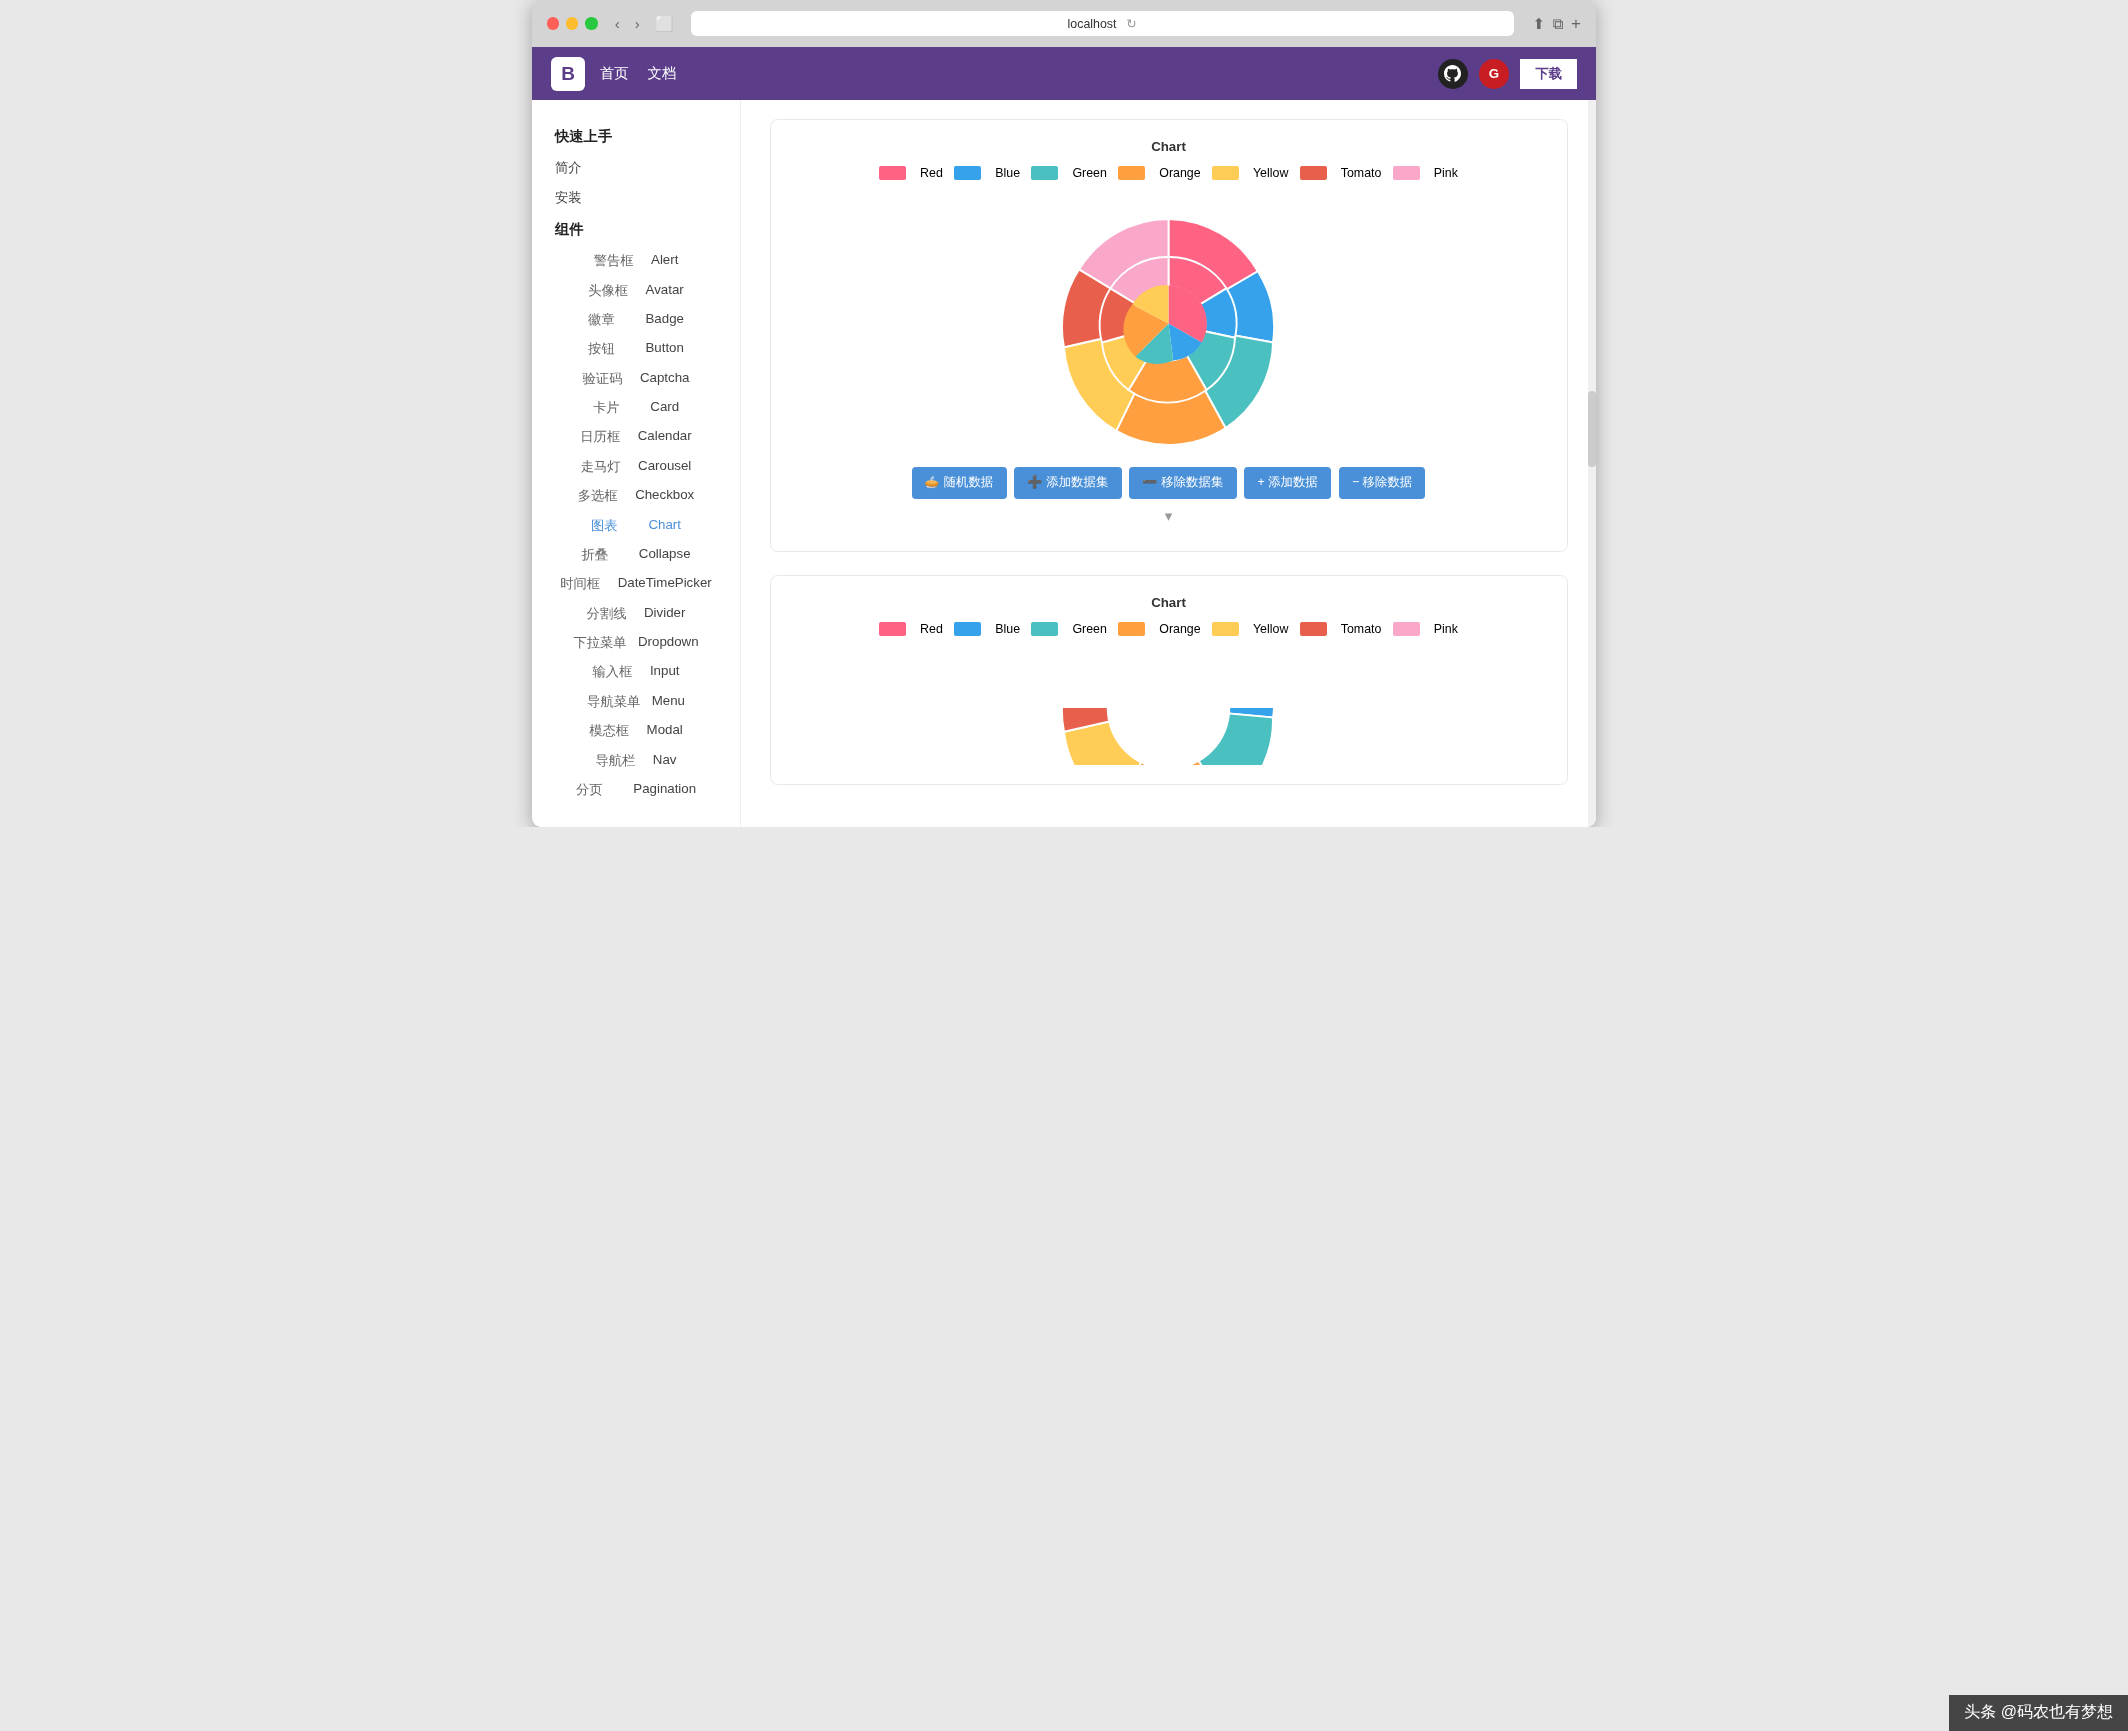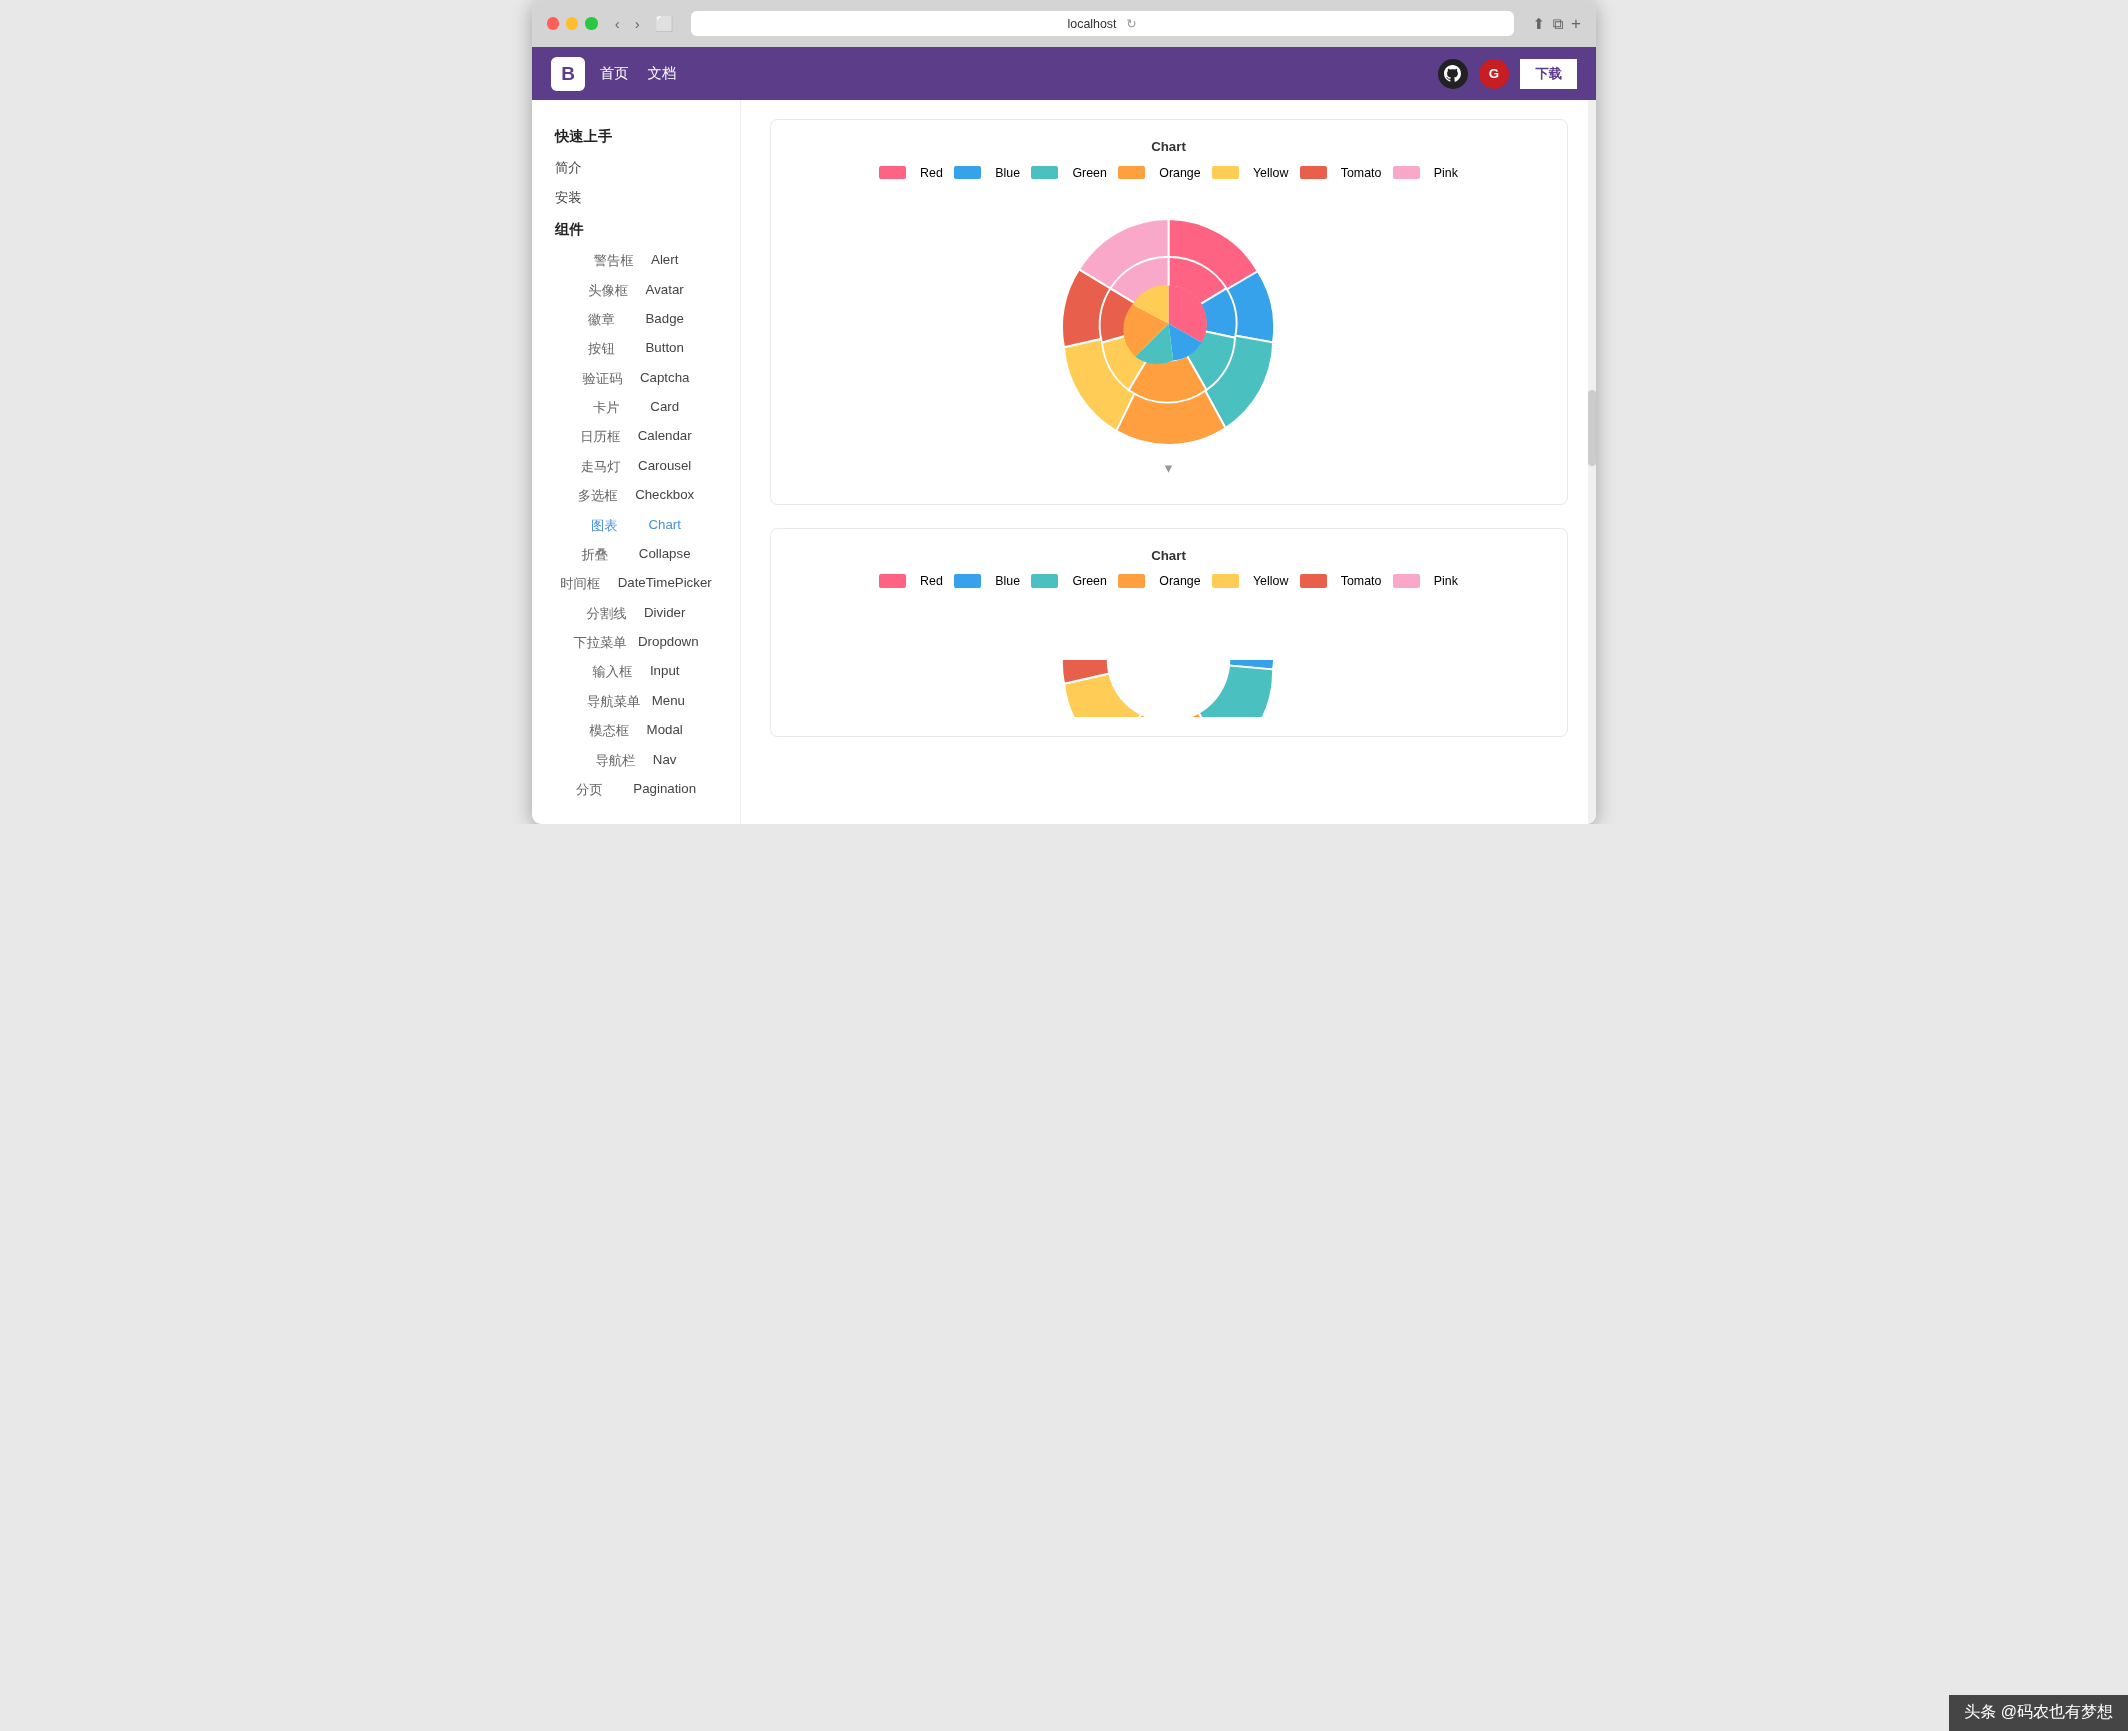--- a/index.html
+++ b/index.html
@@ -142,21 +142,21 @@
       color: #333;
       margin-bottom: 11.4px;
     }
     .chart-legend {
       display: flex;
       flex-wrap: wrap;
       justify-content: center;
       gap: 11.4px;
       margin-bottom: 15px;
     }
-    .legend-item { display: flex; align-items: flex-start; gap: 14px; font-size: 12.4px; }
+    .legend-item { display: flex; align-items: flex-end; gap: 14px; font-size: 12.4px; }
     .legend-color { width: 27px; height: 13.3px; border-radius: 1.9px; }
 
     
     .chart-svg-container { display: flex; justify-content: center; }
 
     .chart-controls {
       display: flex;
       justify-content: center;
       gap: 7.6px;
       margin-top: 15px;
@@ -433,20 +433,27 @@
             <circle cx="150" cy="135" r="40" fill="white"></circle>
 
             <path d="M150,135 L150,95 A40,40 0 0,1 185,155 Z" fill="#ff6384"></path>
             <path d="M150,135 L185,155 A40,40 0 0,1 155,174 Z" fill="#36a2eb"></path>
             <path d="M150,135 L155,174 A40,40 0 0,1 115,170 Z" fill="#4bc0c0"></path>
             <path d="M150,135 L115,170 A40,40 0 0,1 112,115 Z" fill="#ff9f40"></path>
             <path d="M150,135 L112,115 A40,40 0 0,1 150,95 Z" fill="#ffcd56"></path>
           </svg>
         </div>
 
+        <div class="chart-controls">
+          <button class="ctrl-btn">🥧 随机数据</button>
+          <button class="ctrl-btn">➕ 添加数据集</button>
+          <button class="ctrl-btn">➖ 移除数据集</button>
+          <button class="ctrl-btn">+ 添加数据</button>
+          <button class="ctrl-btn">− 移除数据</button>
+        </div>
 
         <div class="expand-arrow">
           <span>▾</span>
         </div>
       </div>
 
 
       <div class="chart-container">
         <div class="chart-title">Chart</div>
         <div class="chart-legend">

